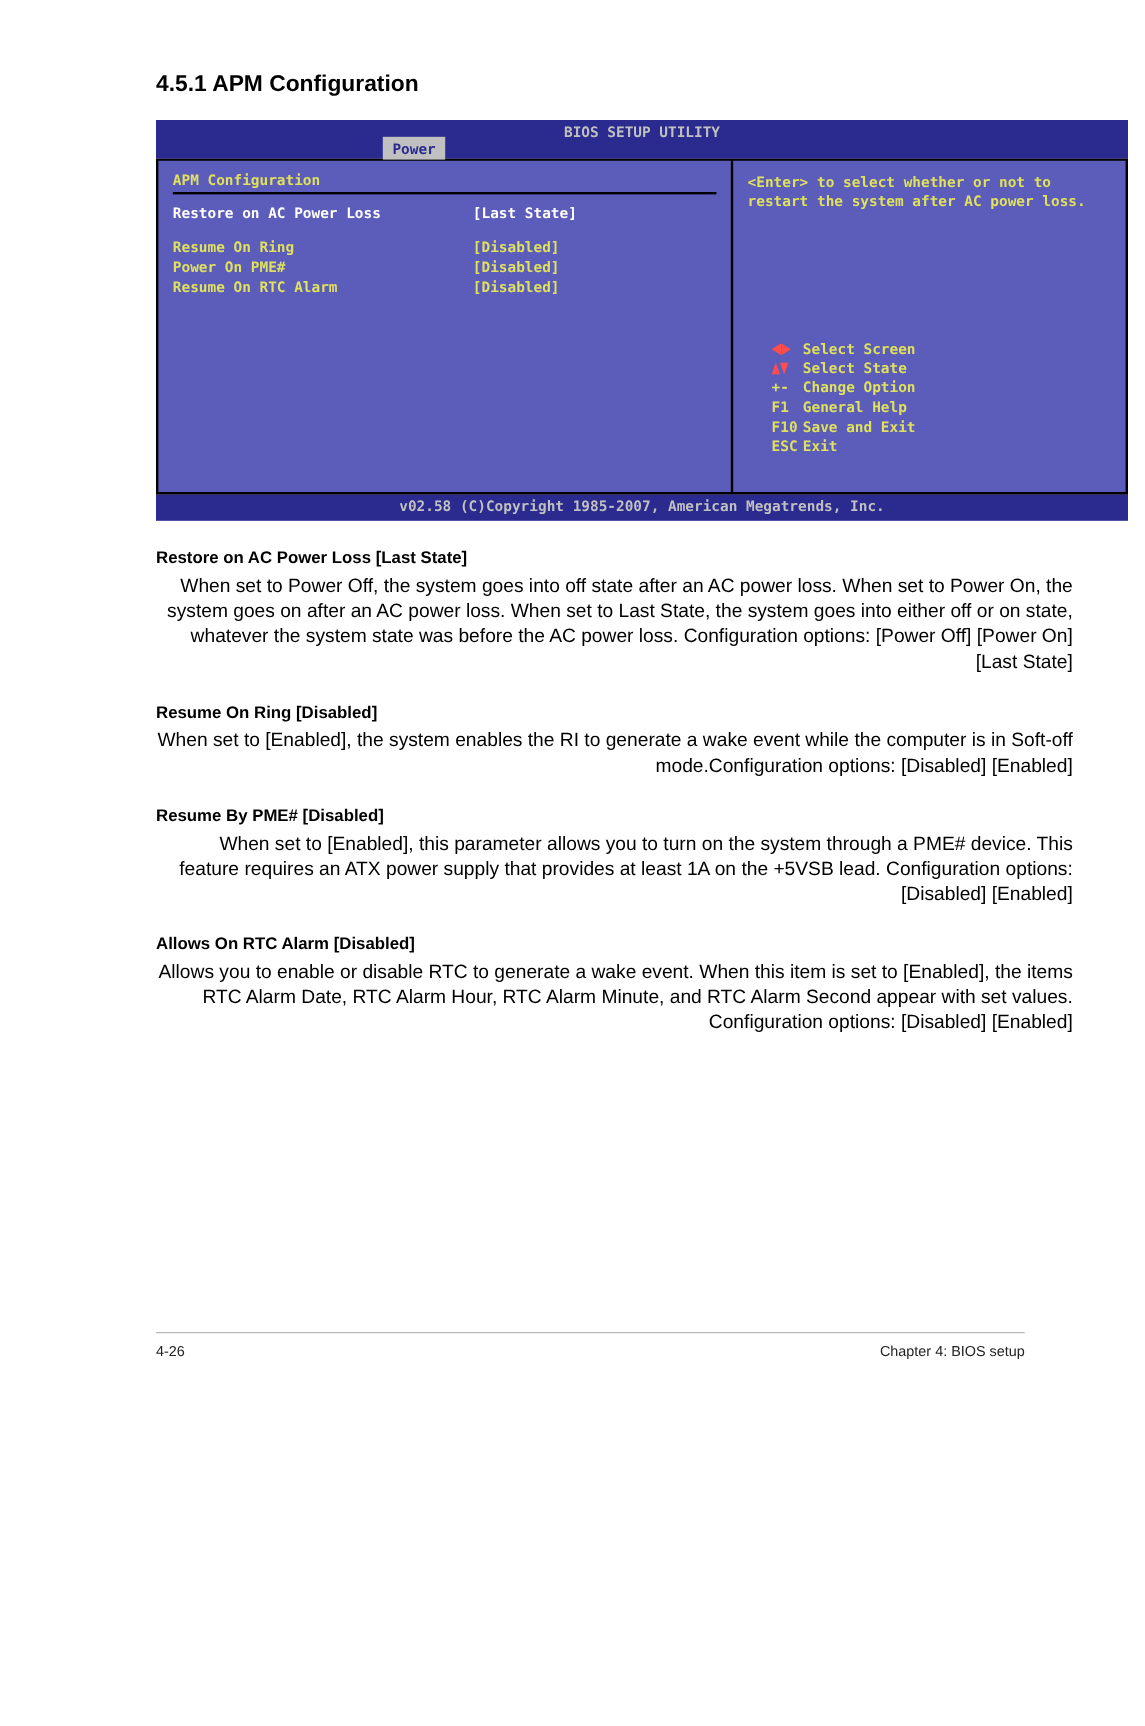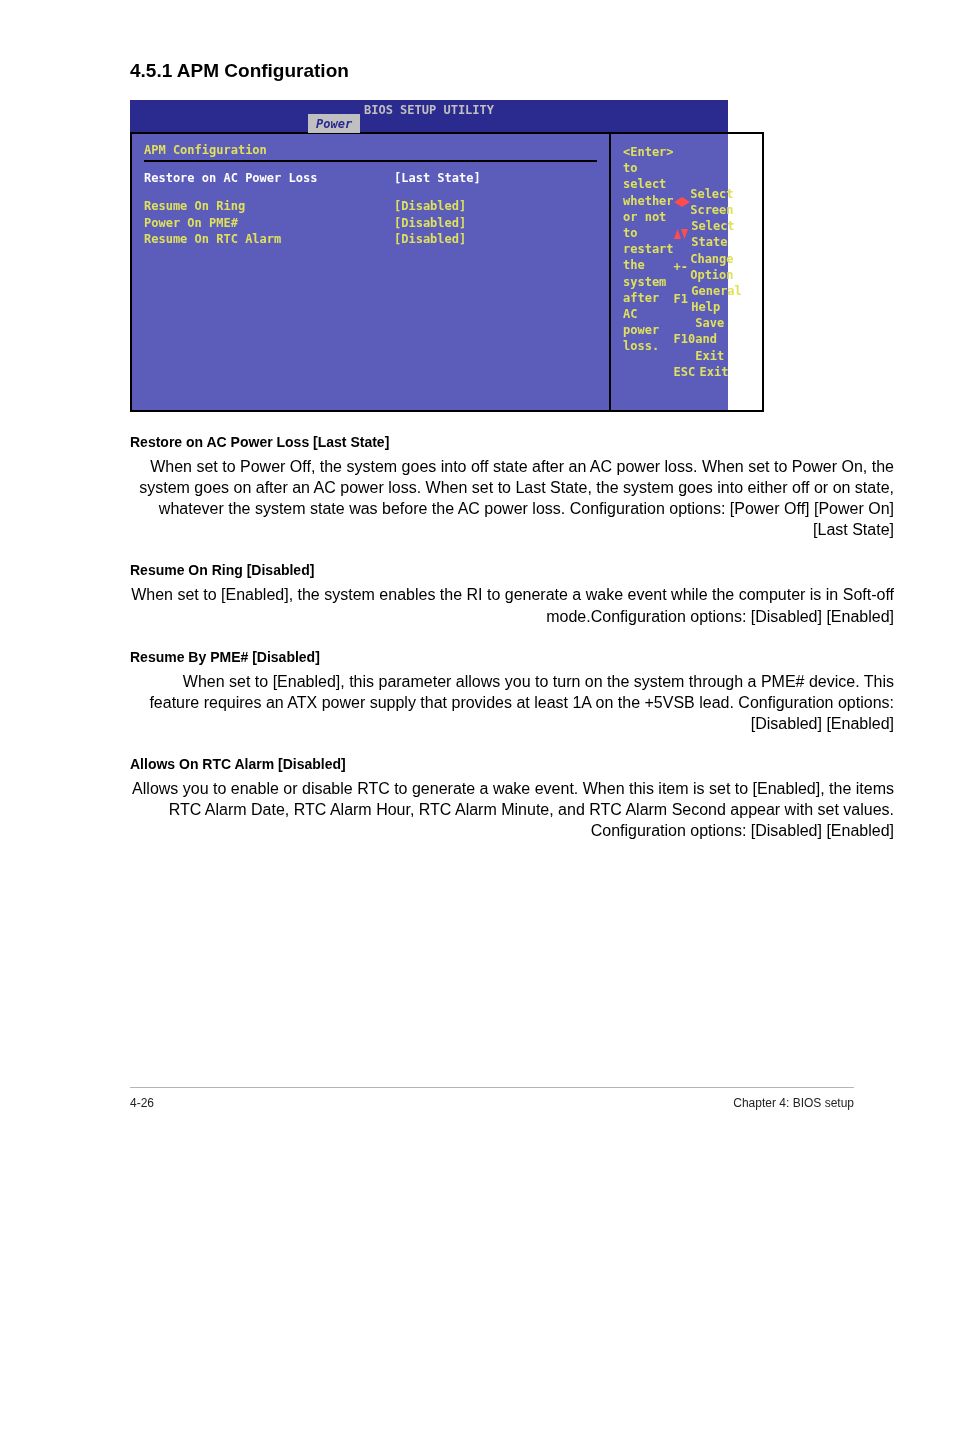--- a/index.html
+++ b/index.html
@@ -11,69 +11,68 @@
   }
   .page-content {
     padding: 60px 60px 40px 130px;
   }
   .section-num-title {
     font-size: 19px;
     font-weight: bold;
     margin-bottom: 18px;
   }
   .bios-box {
-    width: 598px;
+    width: 810px;
     font-family: "DejaVu Sans Mono", "Courier New", monospace;
     font-size: 12px;
     color: #dfe15c;
     margin-bottom: 20px;
     line-height: 1.35;
   }
   .bios-header {
     background: #2a2a8f;
     color: #c0c0c0;
     height: 32px;
     position: relative;
   }
   .bios-header-title {
     position: absolute;
     left: 0; right: 0; top: 2px;
     text-align: center;
     font-weight: bold;
   }
   .bios-tab {
     position: absolute;
-    left: 178px;
+    left: 189px;
     top: 14px;
     background: #c0c0c0;
     color: #2a2a8f;
     padding: 1.5px 8px;
     font-weight: bold;
-    font-style: italic;
   }
   .bios-body {
     display: flex;
     background: #5c5cbb;
   }
   .bios-left {
     flex: 0 0 480px;
     border: 2px solid #000;
     border-right-width: 1px;
     padding: 8px 12px 20px 12px;
     min-height: 280px;
     box-sizing: border-box;
   }
   .bios-right {
     flex: 1;
     border: 2px solid #000;
     border-left-width: 1px;
     padding: 10px 12px 30px 12px;
     box-sizing: border-box;
     display: flex;
-    flex-direction: row;
+    flex-direction: column;
   }
   .bios-section-title {
     font-weight: bold;
     color: #dfe15c;
     margin-bottom: 2px;
   }
   .bios-divider {
     border-top: 2px solid #000;
     margin: 2px 0 8px 0;
   }
@@ -96,20 +95,21 @@
     font-weight: bold;
     white-space: pre-line;
   }
   .nav-hints {
     margin-top: auto;
     font-weight: bold;
   }
   .nav-hint-row {
     display: flex;
     align-items: center;
+    margin-left: 20px;
   }
   .nav-key {
     width: 26px;
     color: #dfe15c;
     display: inline-flex;
     align-items: center;
   }
   .bios-footer {
     background: #2a2a8f;
     color: #c0c0c0;
@@ -221,20 +221,21 @@
             <span class="nav-key">F10</span>
             <span>Save and Exit</span>
           </div>
           <div class="nav-hint-row">
             <span class="nav-key">ESC</span>
             <span>Exit</span>
           </div>
         </div>
       </div>
     </div>
+    <div class="bios-footer">v02.58 (C)Copyright 1985-2007, American Megatrends, Inc.</div>
   </div>
 
   <div class="doc-h2">Restore on AC Power Loss [Last State]</div>
   <p class="doc-p">When set to Power Off, the system goes into off state after an AC power loss. When set to Power On, the system goes on after an AC power loss. When set to Last State, the system goes into either off or on state, whatever the system state was before the AC power loss. Configuration options: [Power Off] [Power On] [Last State]</p>
 
   <div class="doc-h2">Resume On Ring [Disabled]</div>
   <p class="doc-p">When set to [Enabled], the system enables the RI to generate a wake event while the computer is in Soft-off mode.Configuration options: [Disabled] [Enabled]</p>
 
   <div class="doc-h2">Resume By PME# [Disabled]</div>
   <p class="doc-p">When set to [Enabled], this parameter allows you to turn on the system through a PME# device. This feature requires an ATX power supply that provides at least 1A on the +5VSB lead. Configuration options: [Disabled] [Enabled]</p>

